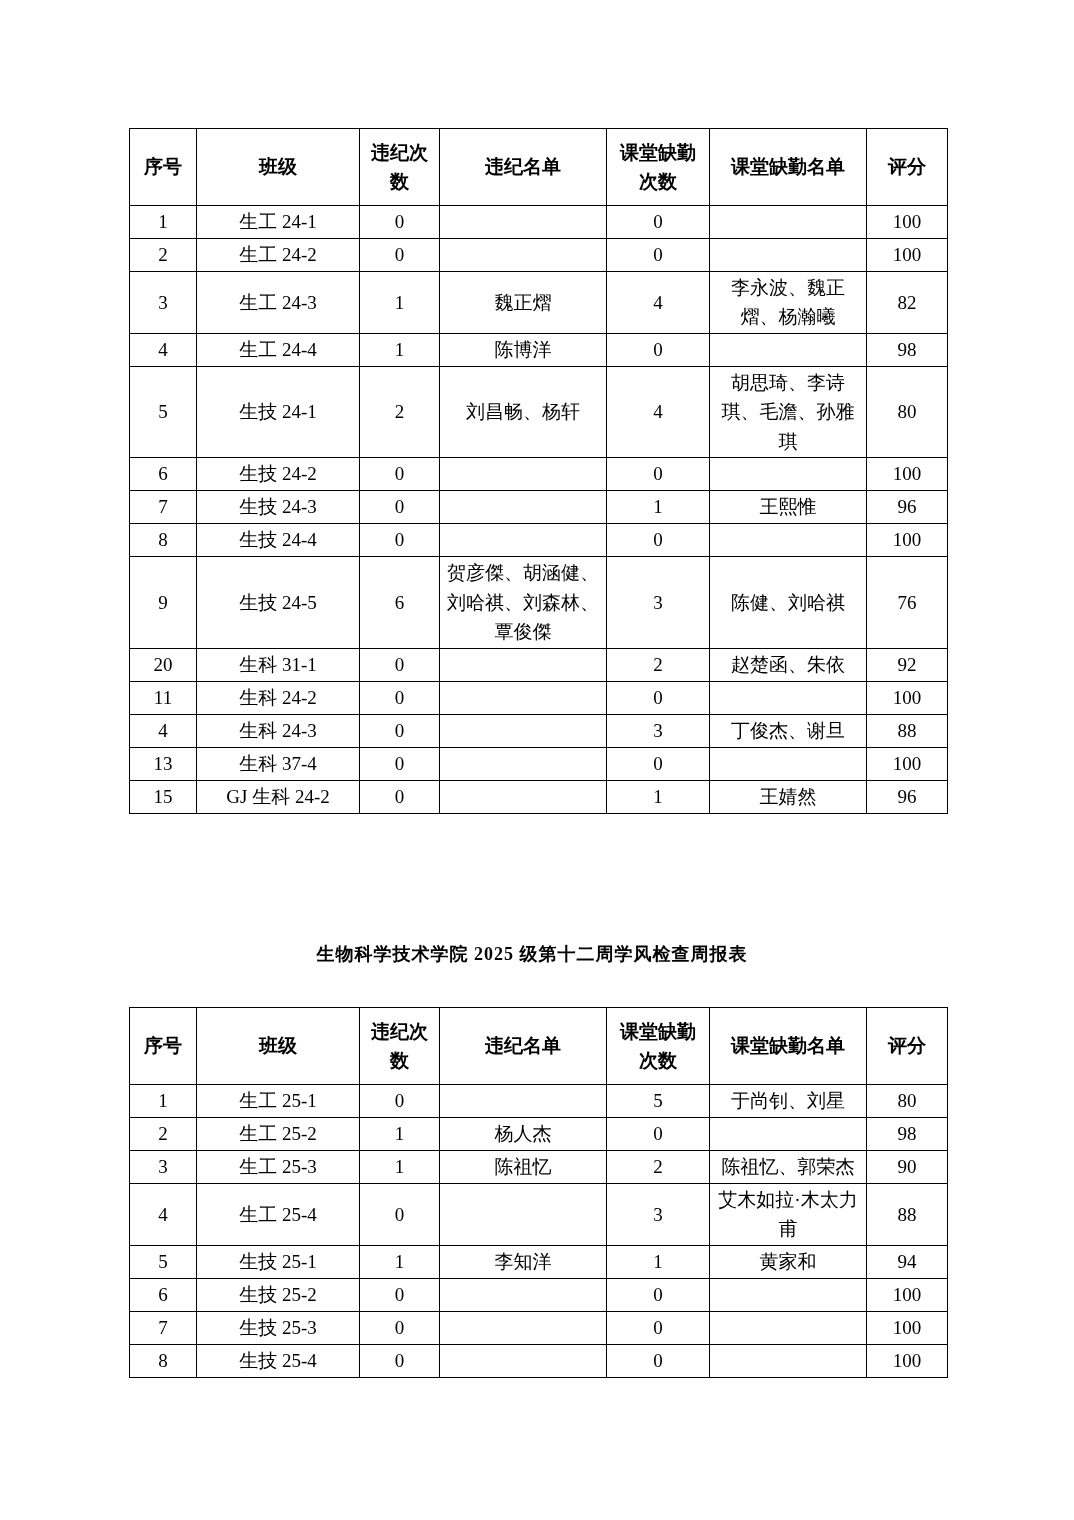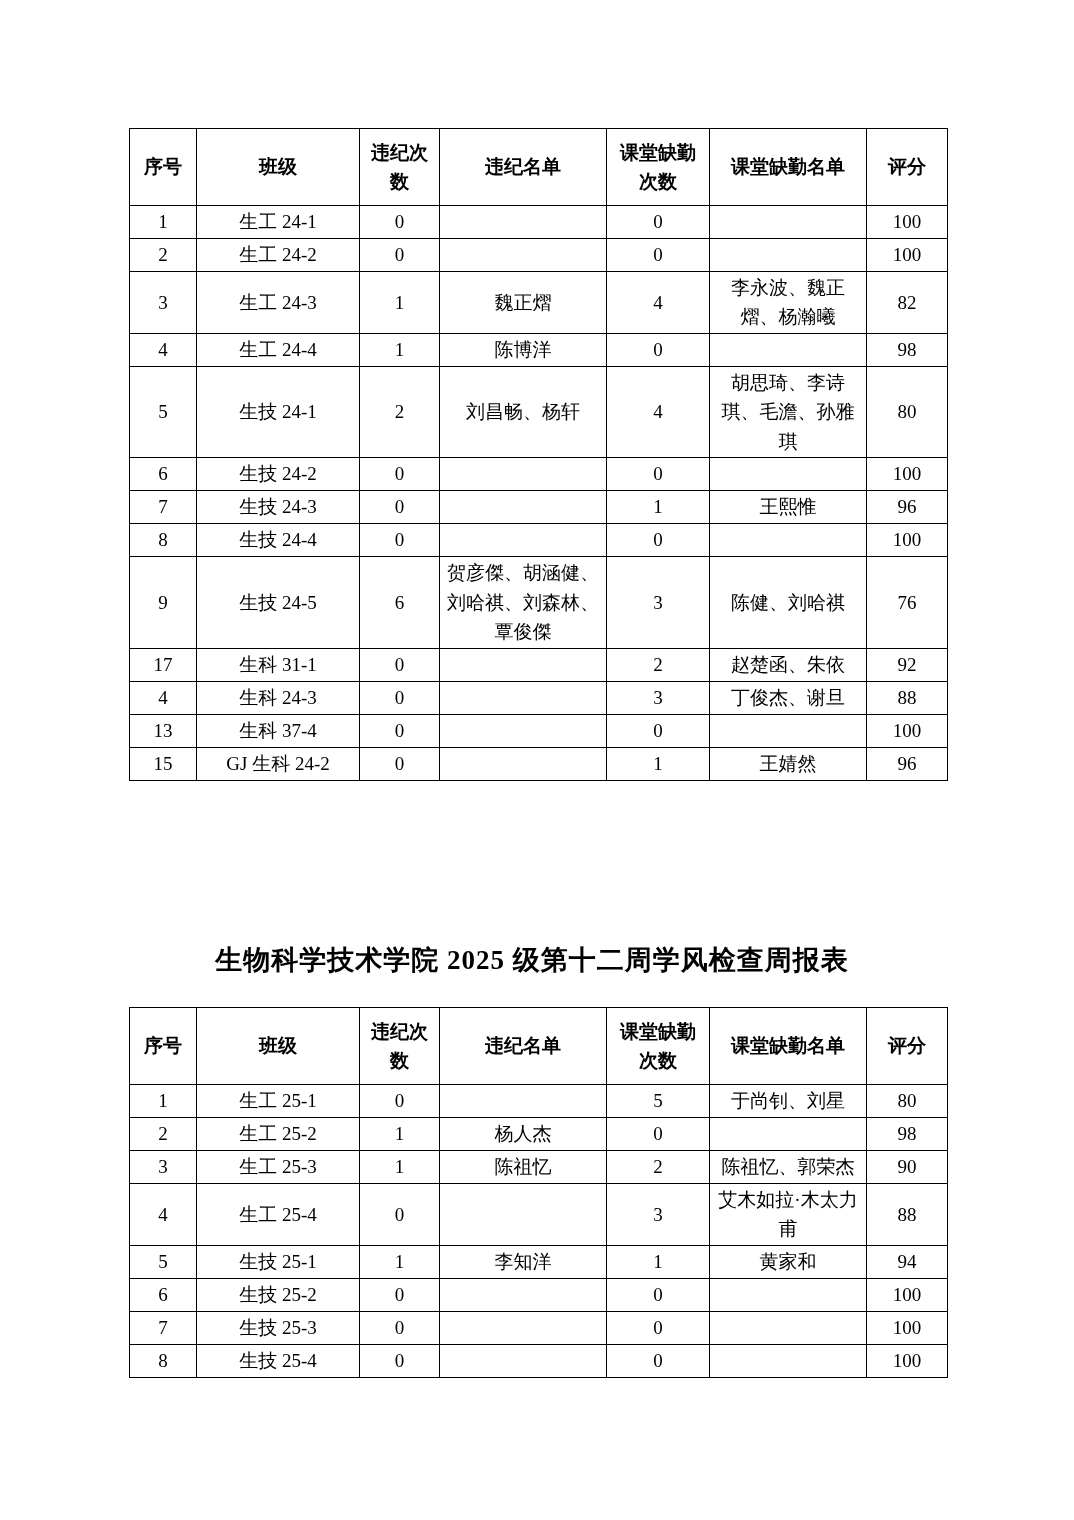--- a/index.html
+++ b/index.html
@@ -41,21 +41,21 @@
     height: 33px;
   }
   #table-2024 { top: 128px; }
   #table-2025 { top: 1007px; }
   .section-title {
     position: absolute;
     left: 123px;
     top: 942px;
     width: 818px;
     text-align: center;
-    font-size: 27px;
+    font-size: 18px;
     font-weight: bold;
     letter-spacing: 1px;
     white-space: nowrap;
   }
 </style>
 </head>
 <body>
 
 <table class="report-table" id="table-2024">
   <colgroup>
@@ -154,27 +154,36 @@
       <tr>
         <td>9</td>
         <td>生技 24-5</td>
         <td>6</td>
         <td>贺彦傑、胡涵健、刘哈祺、刘森林、覃俊傑</td>
         <td>3</td>
         <td>陈健、刘哈祺</td>
         <td>76</td>
       </tr>
       <tr>
-        <td>17</td>
+        <td>20</td>
         <td>生科 31-1</td>
         <td>0</td>
         <td></td>
         <td>2</td>
         <td>赵楚函、朱依</td>
         <td>92</td>
+      </tr>
+      <tr>
+        <td>11</td>
+        <td>生科 24-2</td>
+        <td>0</td>
+        <td></td>
+        <td>0</td>
+        <td></td>
+        <td>100</td>
       </tr>
       <tr>
         <td>4</td>
         <td>生科 24-3</td>
         <td>0</td>
         <td></td>
         <td>3</td>
         <td>丁俊杰、谢旦</td>
         <td>88</td>
       </tr>

